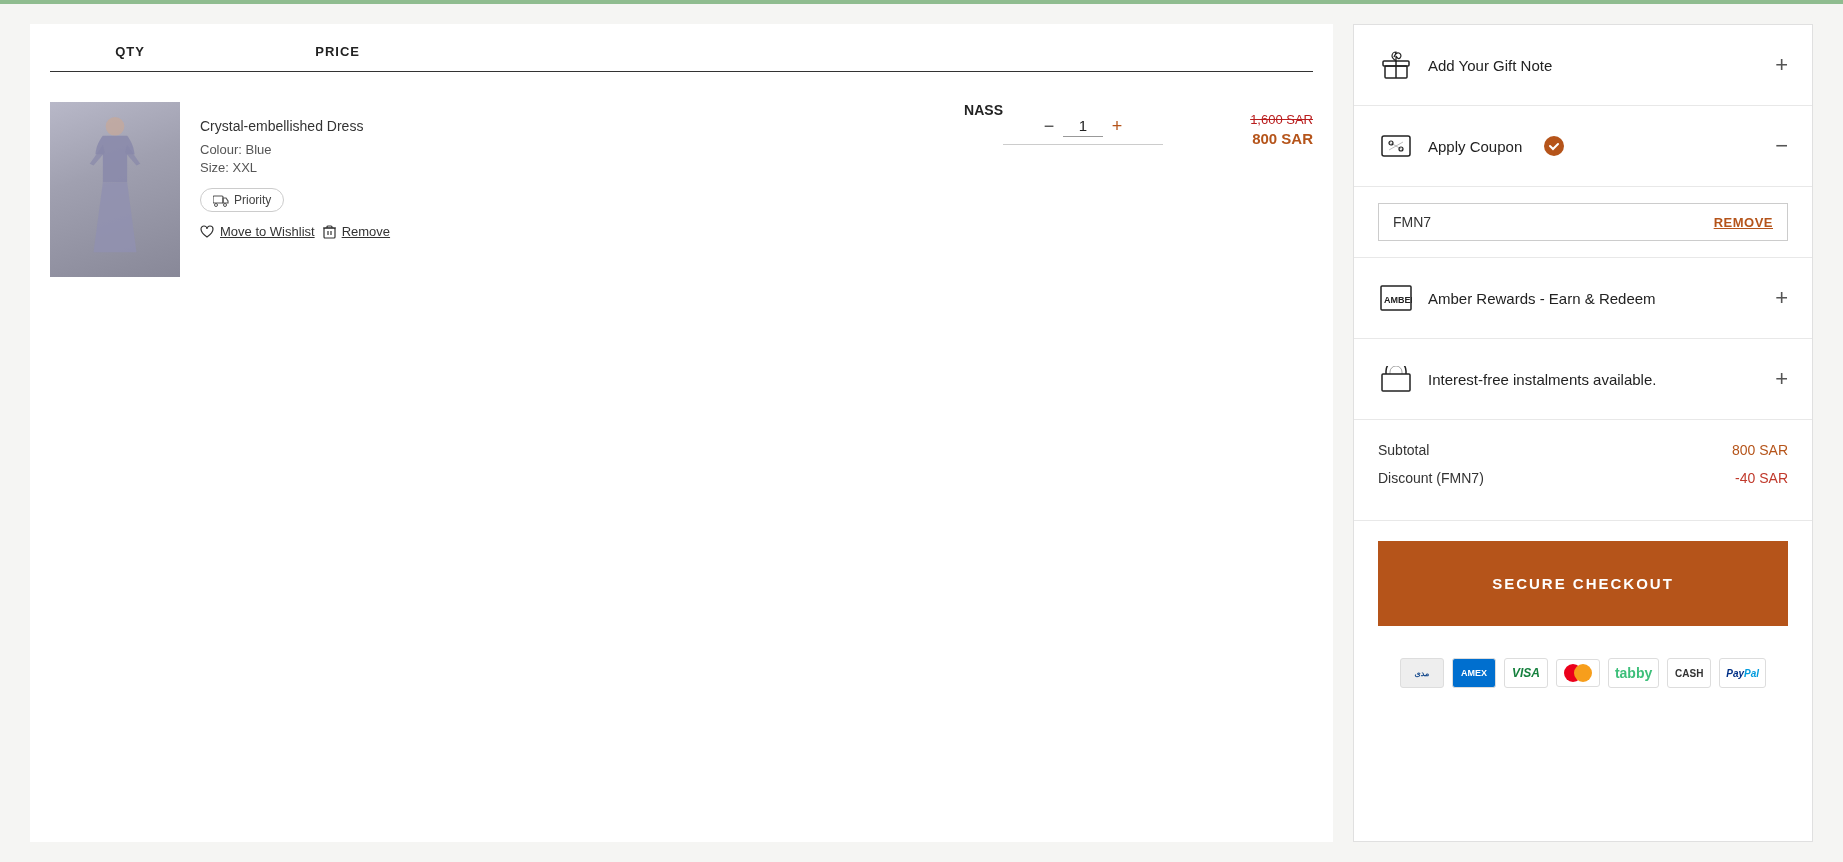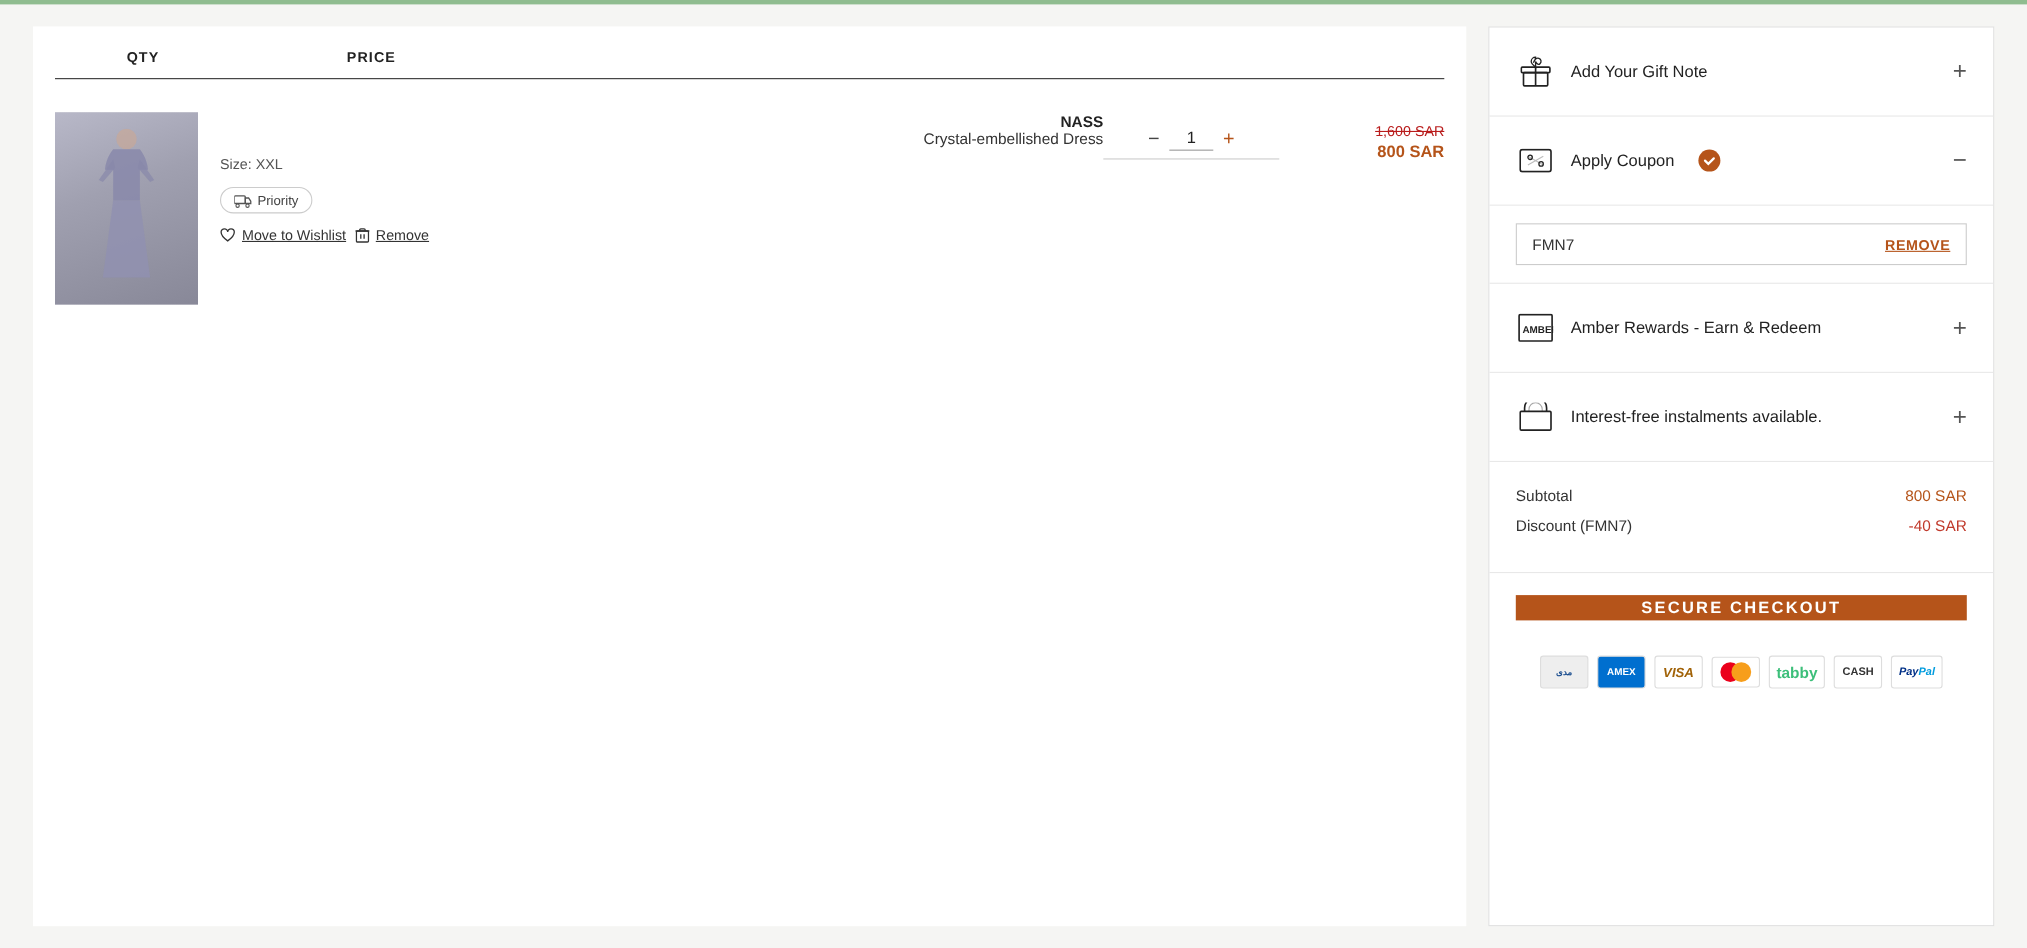--- a/index.html
+++ b/index.html
@@ -97,21 +97,20 @@
       font-size: 14px;
       font-weight: 700;
       color: #222;
       margin-bottom: 0;
       text-align: right;
     }
     .product-name {
       font-size: 14px;
       color: #333;
       margin-bottom: 8px;
-      text-align: right;
     }
     .product-meta {
       font-size: 13px;
       color: #555;
       margin-bottom: 3px;
     }
     .priority-badge {
       display: inline-flex;
       align-items: center;
       gap: 5px;
@@ -318,21 +317,21 @@
       font-weight: 400;
       margin-left: 6px;
     }
     .grand-total-value {
       font-size: 22px;
       font-weight: 700;
       color: #111;
     }
     .checkout-btn {
       margin: 20px 24px;
-      padding: 3px;
+      padding: 34px;
       background: #b5541a;
       color: #fff;
       font-size: 15px;
       font-weight: 700;
       letter-spacing: 2px;
       border: none;
       cursor: pointer;
       width: calc(100% - 48px);
     }
     .payment-icons {
@@ -350,21 +349,21 @@
       display: flex;
       align-items: center;
       justify-content: center;
       font-size: 10px;
       font-weight: 700;
       border-radius: 3px;
       min-width: 44px;
     }
     .mada-icon { color: #1a4d8f; font-size: 9px; background: #eee; }
     .amex-icon { background: #006fcf; color: #fff; font-size: 9px; }
-    .visa-icon { color: #a16207; font-size: 12px; font-weight: 900; font-style: italic; }
+    .visa-icon { color: #15803d; font-size: 12px; font-weight: 900; font-style: italic; }
     .tabby-icon { color: #3dbf7a; font-size: 14px; }
     .cash-icon { color: #333; font-size: 10px; }
     .paypal-icon { color: #003087; font-size: 10px; font-weight: 700; font-style: italic; }
 
     
     .mc-circle-left {
       width: 18px;
       height: 18px;
       background: #eb001b;
       border-radius: 50%;
@@ -405,20 +404,24 @@
             <path d="M48,30 L62,50 L58,52 L46,38" fill="#8888aa" opacity="0.7"></path>
 
             <path d="M22,70 L12,145 L58,145 L48,70 Z" fill="#9090b0" opacity="0.85"></path>
           </svg>
         </div>
       </div>
 
       <div class="product-details">
         <div class="product-brand">NASS</div>
         <div class="product-name">Crystal-embellished Dress</div>
+        <div class="product-meta">
+          <span>Colour:</span>
+          <span>Blue</span>
+        </div>
         <div class="product-meta">
           <span>Size:</span>
           <span>XXL</span>
         </div>
         <div class="priority-badge">
 
           <svg width="16" height="14" viewBox="0 0 16 14" fill="none" xmlns="http://www.w3.org/2000/svg">
             <rect x="0" y="3" width="10" height="7" rx="1" stroke="#555" stroke-width="1.2" fill="none"></rect>
             <path d="M10 5h3l2 3v2h-5V5z" stroke="#555" stroke-width="1.2" fill="none"></path>
             <circle cx="3" cy="12" r="1.5" stroke="#555" stroke-width="1" fill="none"></circle>

